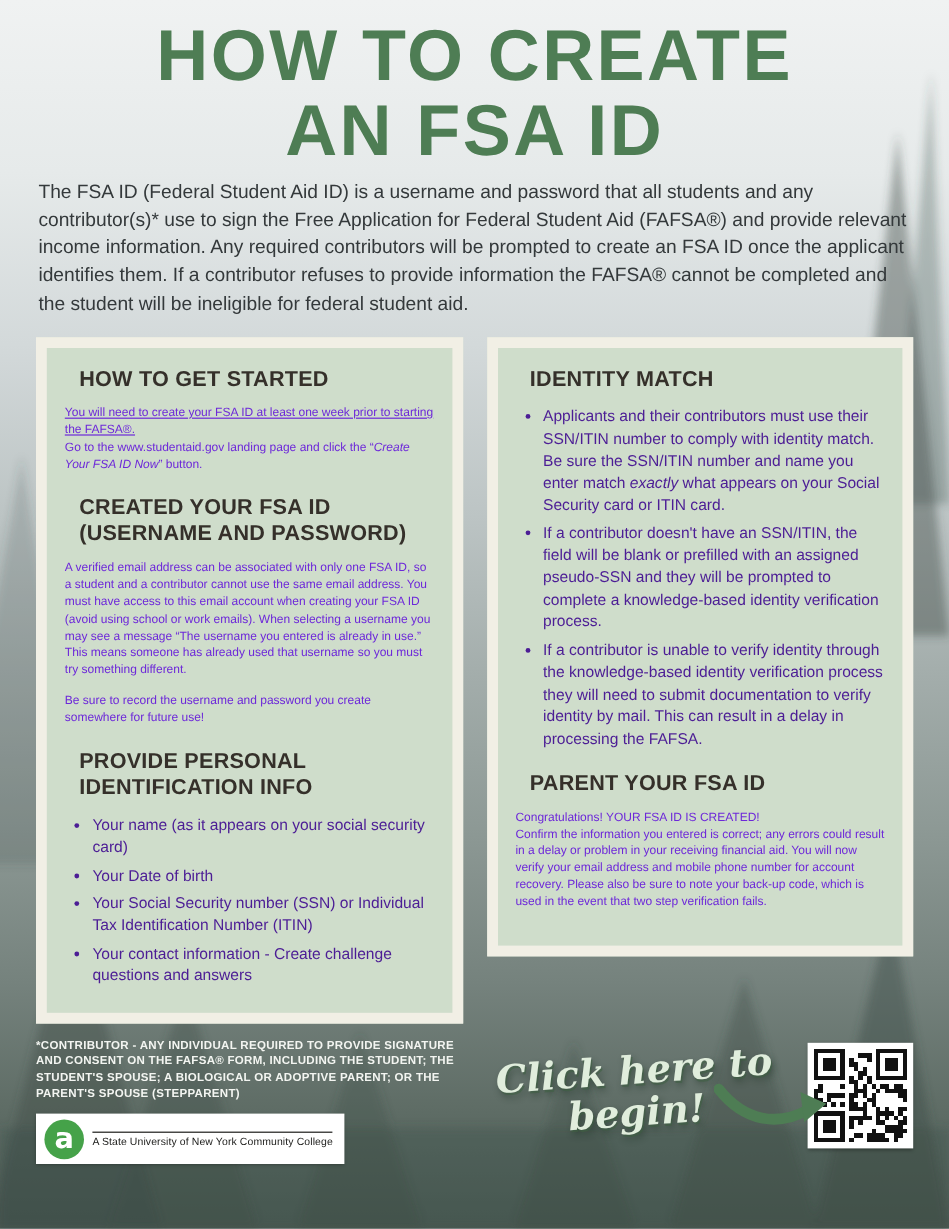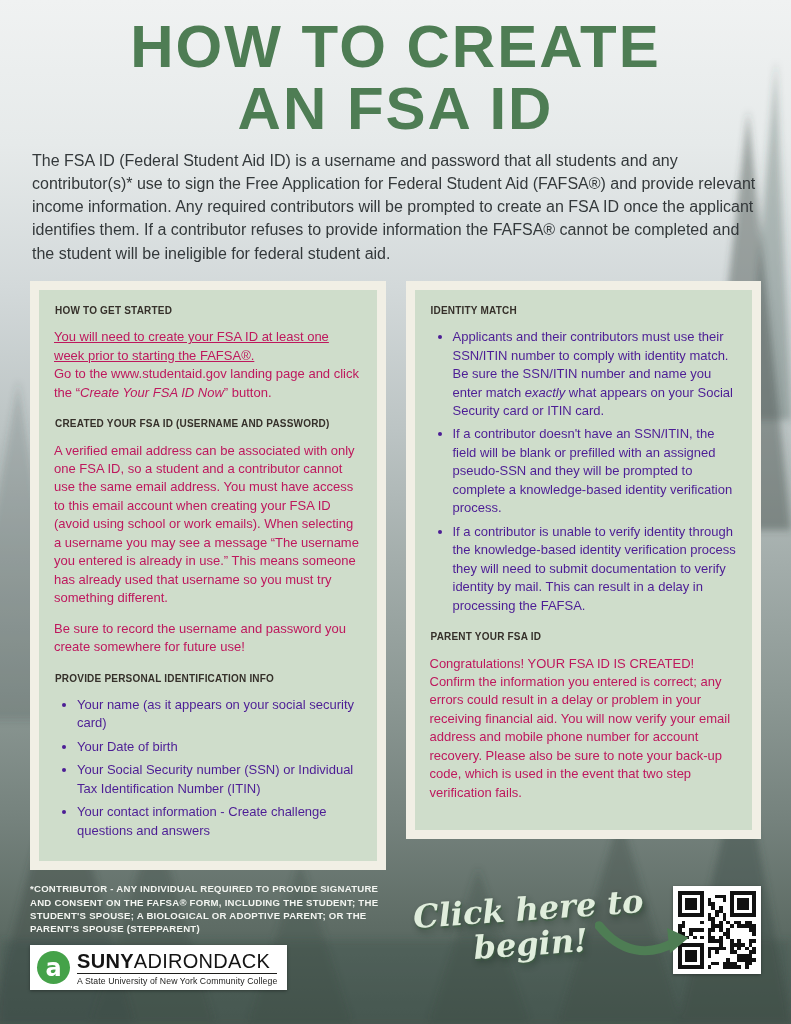--- a/index.html
+++ b/index.html
@@ -26,25 +26,25 @@
   .intro {
     margin:8px 32px 16px; font-size:16px; line-height:1.45;
     color:#34393b; font-weight:500;
   }
   .columns { display:flex; gap:20px; margin:0 30px; align-items:flex-start; }
   .panel {
     flex:1; background:#cfddcb; border:9px solid #f1efe5;
     padding:13px 15px 16px;
   }
   .panel h2 {
-    font-size:10px; font-weight:700; color:#35302a;
-    letter-spacing:.2px; margin:16px 1px 11px; line-height:1.25;
+    font-size:18px; font-weight:700; color:#35302a;
+    letter-spacing:.2px; margin:16px 12px 11px; line-height:1.25;
   }
   .panel h2.first { margin-top:2px; }
-  .panel p { font-size:13px; line-height:1.42; color:#be185d; margin:0 0 12px; }
+  .panel p { font-size:10px; line-height:1.42; color:#6d28d9; margin:0 0 12px; }
   .panel ul { margin:0; padding-left:23px; font-size:13px; line-height:1.42; color:#4c1d95; }
   .panel li { margin-bottom:5px; }
   .u { text-decoration:underline; }
   
   .footer { display:flex; margin:12px 30px 0; gap:10px; align-items:flex-start; }
   .footer-left { width:356px; flex:none; }
   .disclaimer {
     margin:0 0 9px; color:#f3f5f1; font-size:9.6px; line-height:1.4;
     font-weight:600; letter-spacing:.25px;
   }
@@ -151,21 +151,20 @@
 
     </div>
 
     <div class="footer">
 
       <div class="footer-left">
         <p class="disclaimer">*CONTRIBUTOR - ANY INDIVIDUAL REQUIRED TO PROVIDE SIGNATURE AND CONSENT ON THE FAFSA® FORM, INCLUDING THE STUDENT; THE STUDENT'S SPOUSE; A BIOLOGICAL OR ADOPTIVE PARENT; OR THE PARENT'S SPOUSE (STEPPARENT)</p>
         <div class="logo-box">
           <div class="logo-icon">a</div>
           <div>
-            <div class="logo-name"><span class="suny">SUNY</span><span class="adk">ADIRONDACK</span></div>
             <div class="logo-tagline">A State University of New York Community College</div>
           </div>
         </div>
       </div>
 
       <div class="cta">
         <div class="cta-line">Click here to</div>
         <div class="cta-line">begin!</div>
         <div class="cta-arrow">
           <svg width="96" height="44" viewBox="0 0 96 44">

